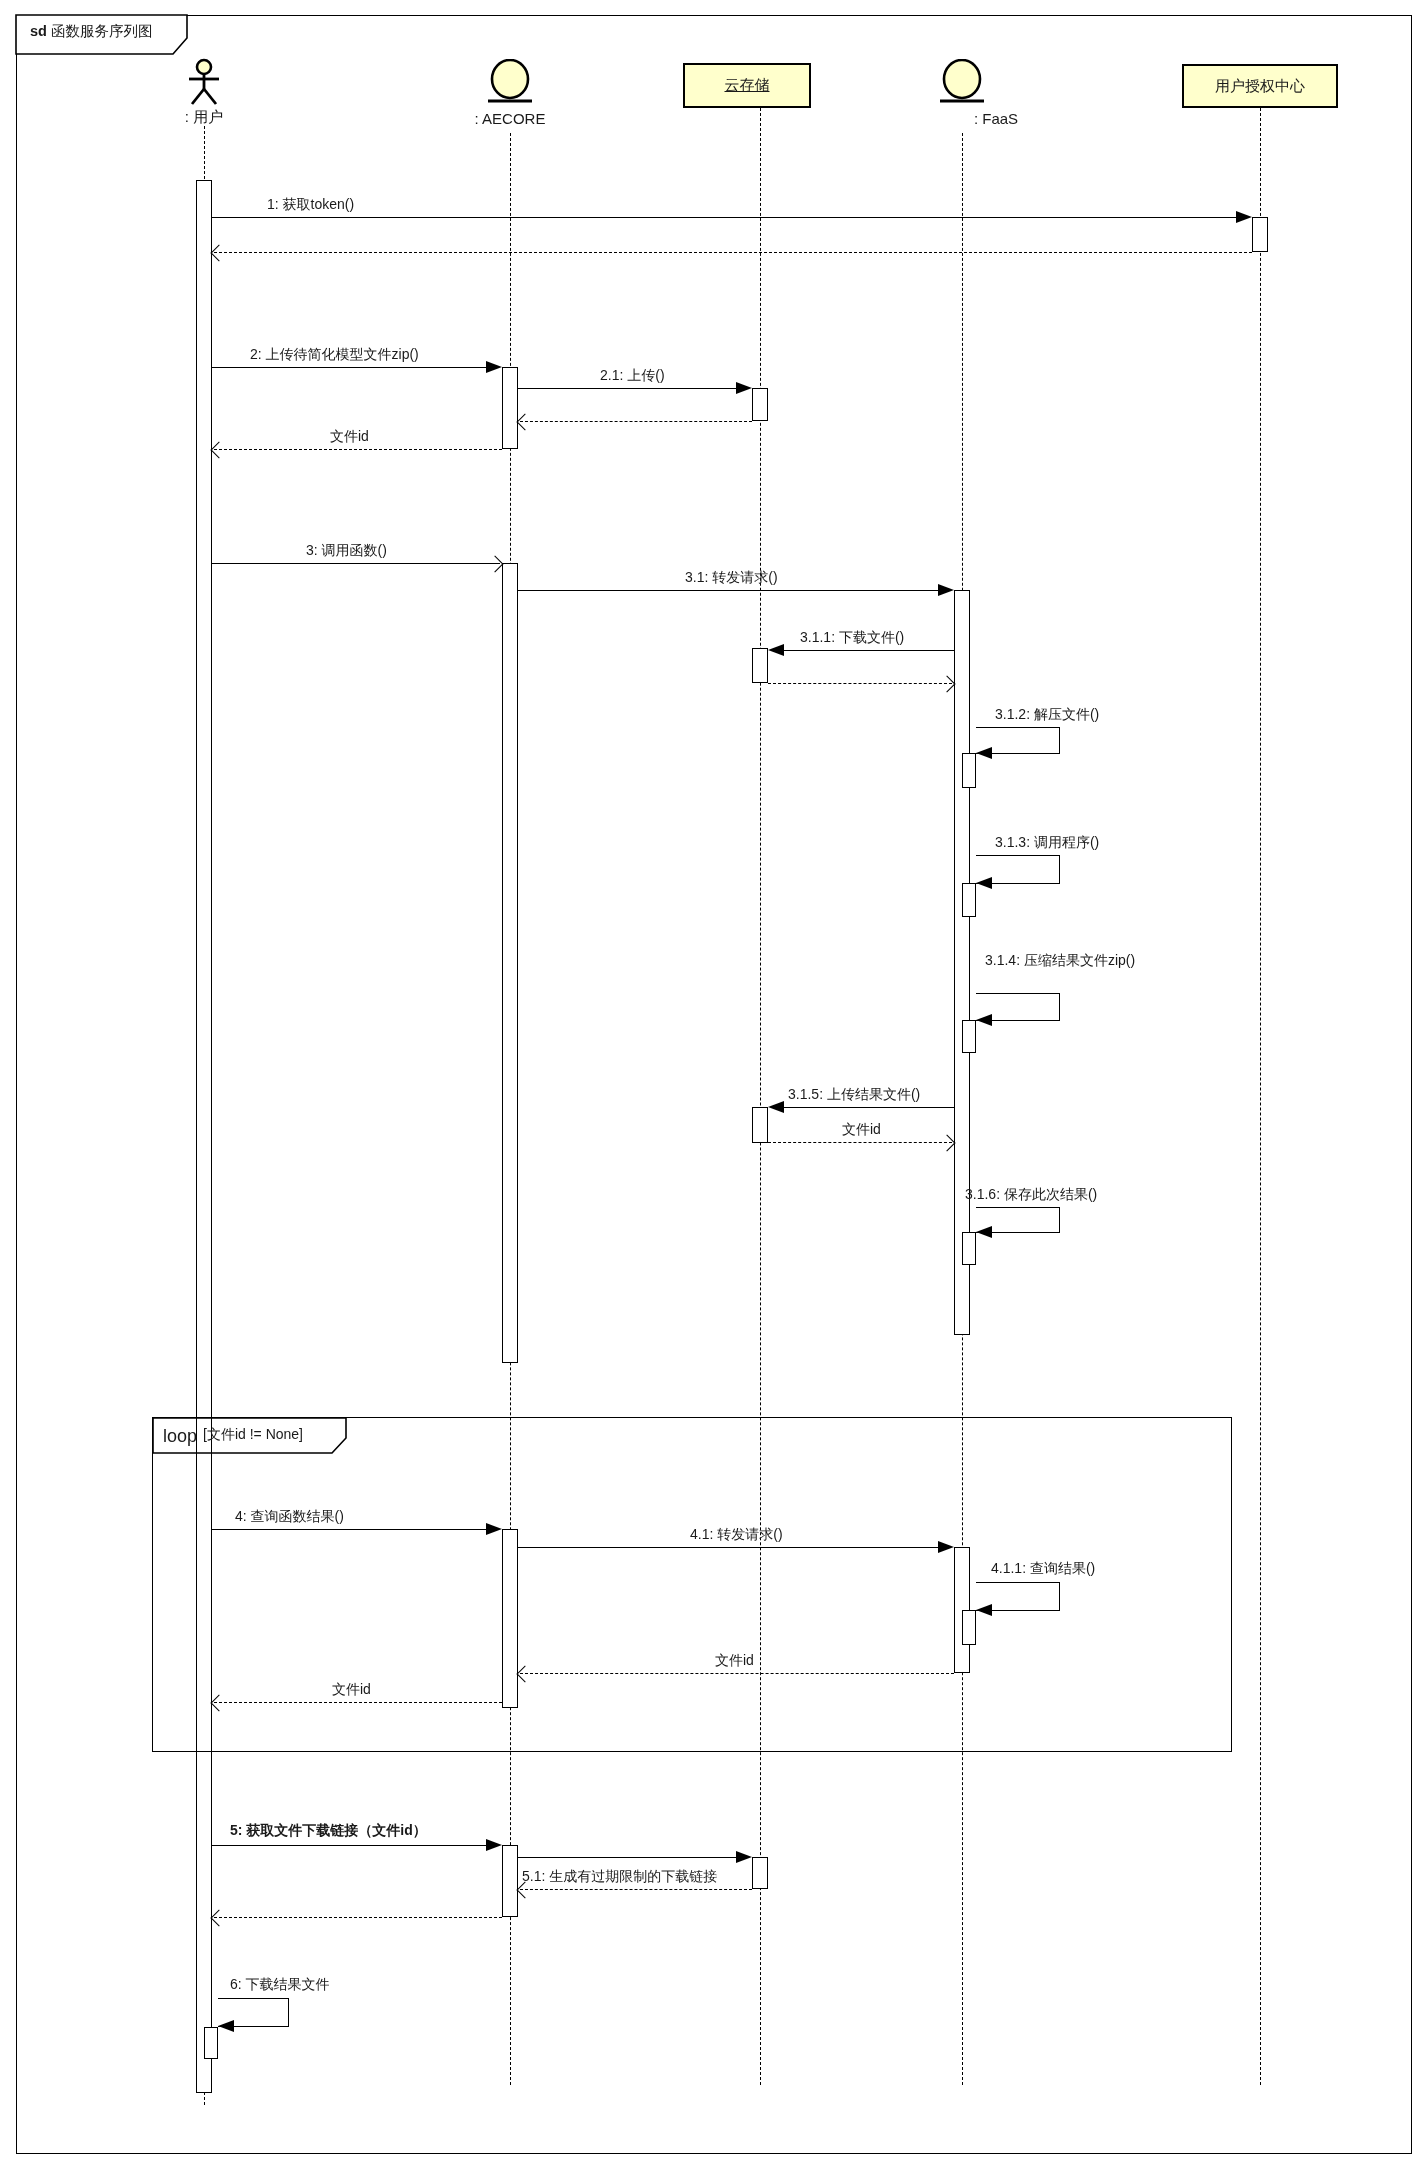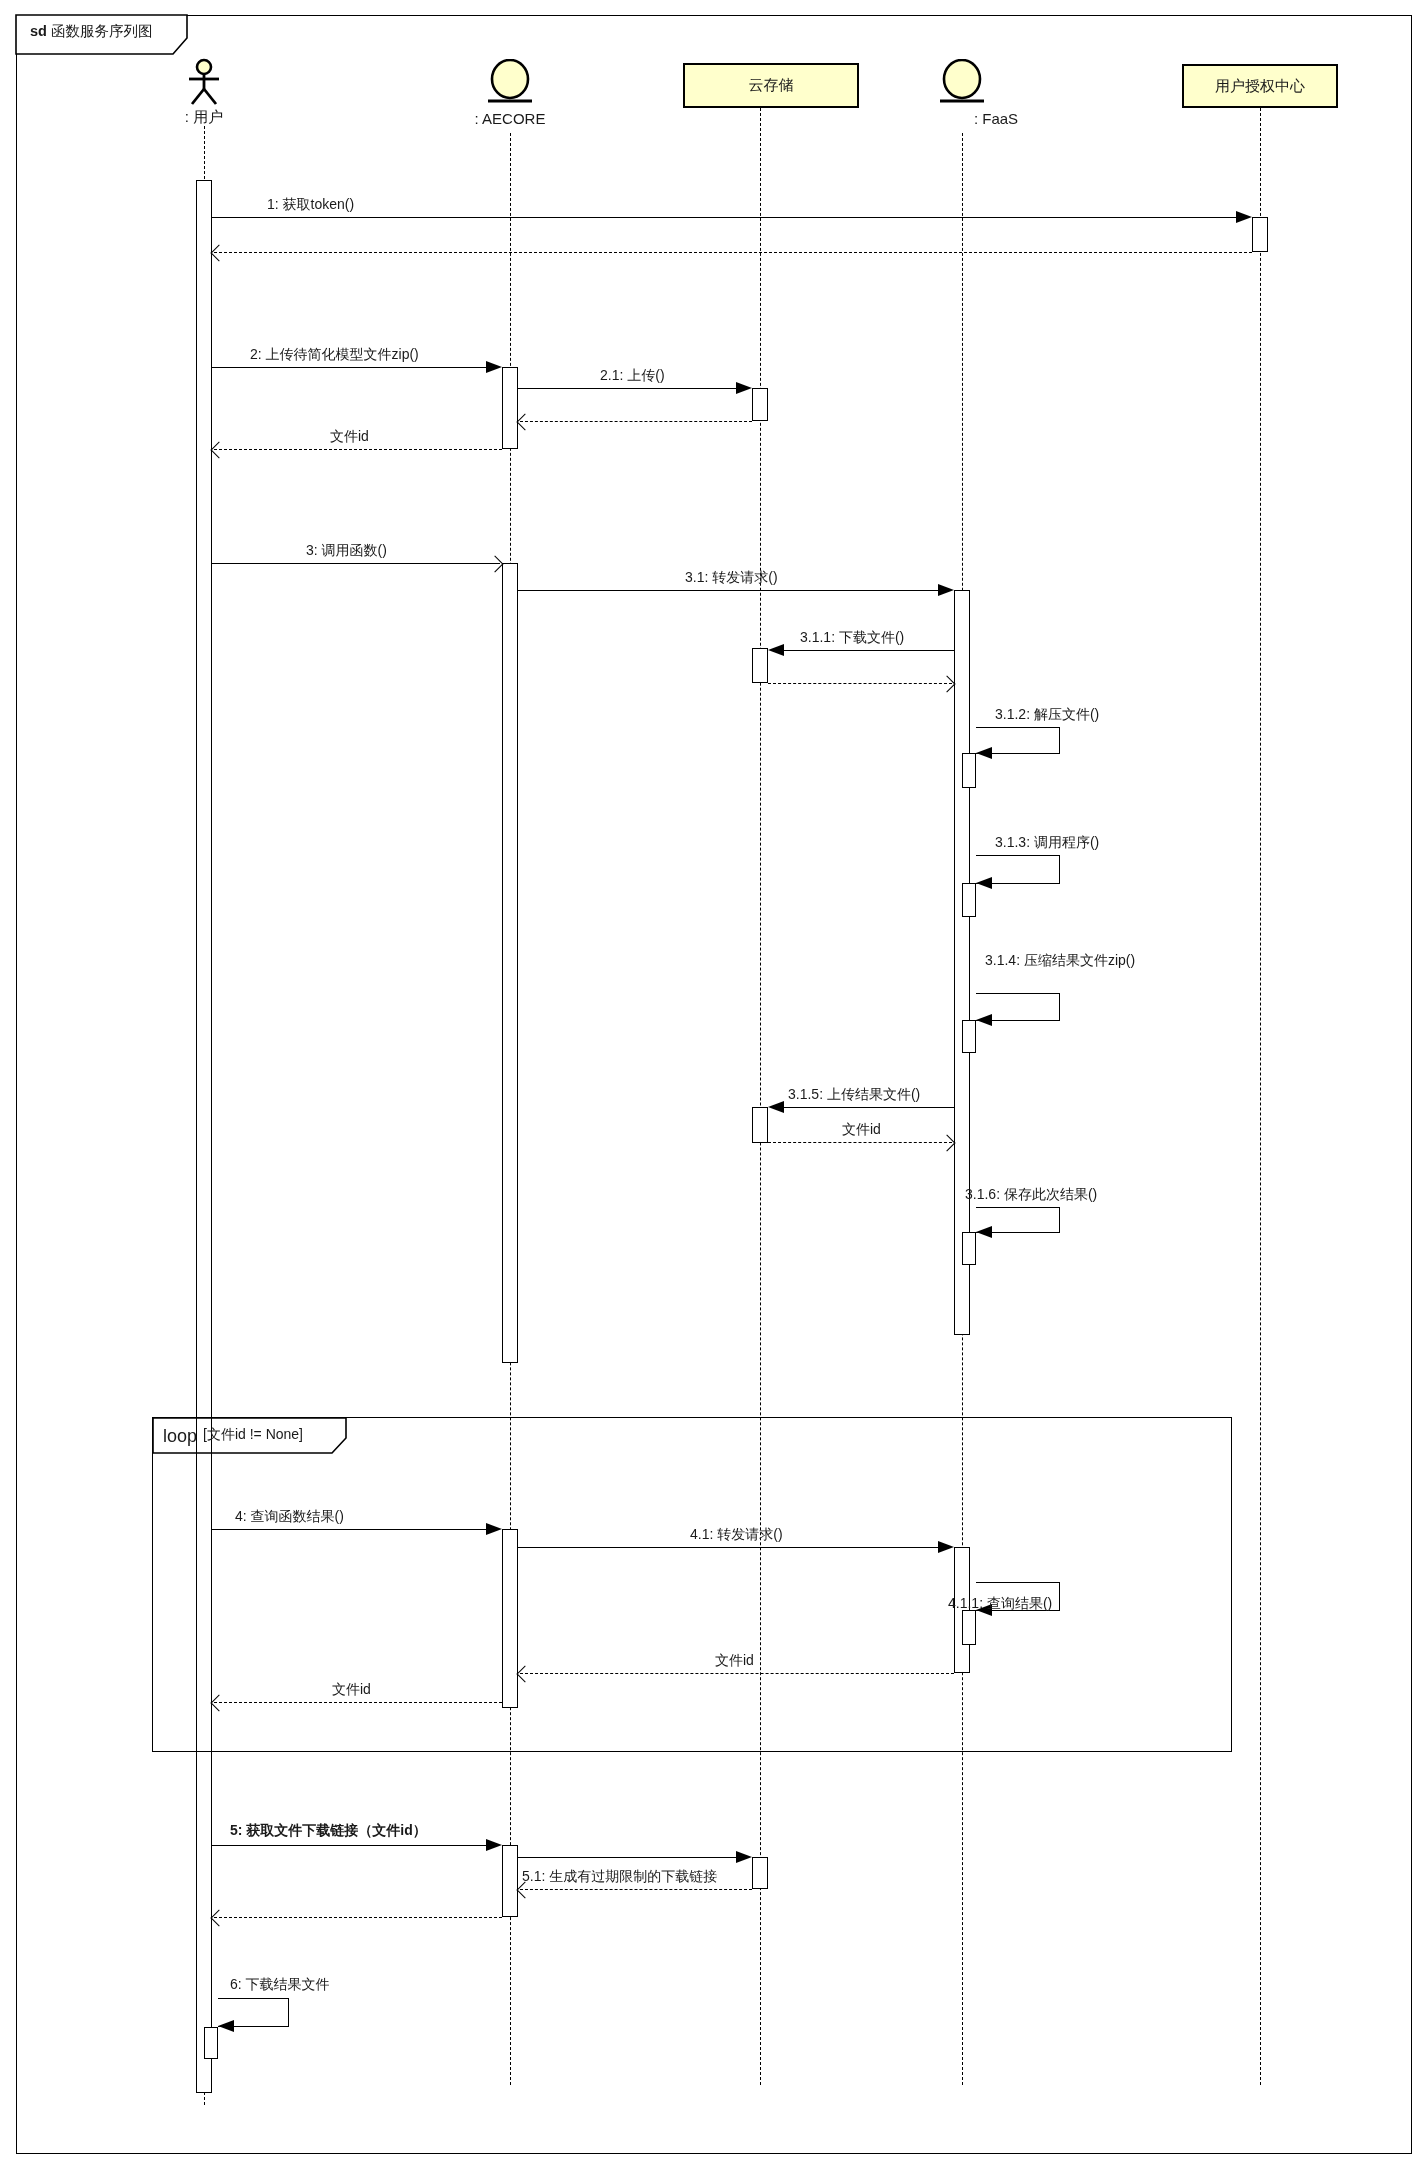--- a/index.html
+++ b/index.html
@@ -69,21 +69,21 @@
   <line x1="20" y1="31" x2="32" y2="46" stroke="var(--line)" stroke-width="2.8"></line>
 </svg>
 <div class="header-label" style="left:204px;top:108px;">: 用户</div>
 
 <svg class="icon" style="left:486px;top:59px;" width="48" height="47">
   <ellipse cx="24" cy="20" rx="18" ry="19" fill="var(--fill-yellow)" stroke="var(--line)" stroke-width="2.6"></ellipse>
   <line x1="2" y1="42" x2="46" y2="42" stroke="var(--line)" stroke-width="3"></line>
 </svg>
 <div class="header-label" style="left:510px;top:110px;">: AECORE</div>
 
-<div class="party-box" style="left:683px;top:63px;width:176px;height:45px;">
+<div class="party-box" style="left:683px;top:63px;width:128px;height:45px;text-decoration:underline;">
   <span>云存储</span>
 </div>
 
 <svg class="icon" style="left:938px;top:59px;" width="48" height="47">
   <ellipse cx="24" cy="20" rx="18" ry="19" fill="var(--fill-yellow)" stroke="var(--line)" stroke-width="2.6"></ellipse>
   <line x1="2" y1="42" x2="46" y2="42" stroke="var(--line)" stroke-width="3"></line>
 </svg>
 <div class="header-label" style="left:962px;top:110px;margin-left:34px;">: FaaS</div>
 
 <div class="party-box" style="left:1182px;top:64px;width:156px;height:44px;">
@@ -215,21 +215,21 @@
   <div class="arrow-r" style="left:486px;top:1523px;"></div>
 </div>
 
 <div class="msg">
   <div class="msg-label" style="left:690px;top:1526px;">4.1: 转发请求()</div>
   <div class="line-h" style="left:518px;top:1547px;width:422px;"></div>
   <div class="arrow-r" style="left:938px;top:1541px;"></div>
 </div>
 
 <div class="msg">
-  <div class="msg-label" style="left:948px;top:1560px;margin-top:35px;">4.1.1: 查询结果()</div>
+  <div class="msg-label" style="left:991px;top:1560px;">4.1.1: 查询结果()</div>
   <div class="self-box" style="left:976px;top:1582px;width:84px;height:29px;"></div>
   <div class="arrow-l" style="left:976px;top:1604px;"></div>
 </div>
 
 <div class="msg">
   <div class="msg-label" style="left:715px;top:1652px;">文件id</div>
   <div class="line-h dashed" style="left:520px;top:1673px;width:434px;"></div>
   <div class="chev l" style="left:519px;top:1668px;"></div>
 </div>
 

